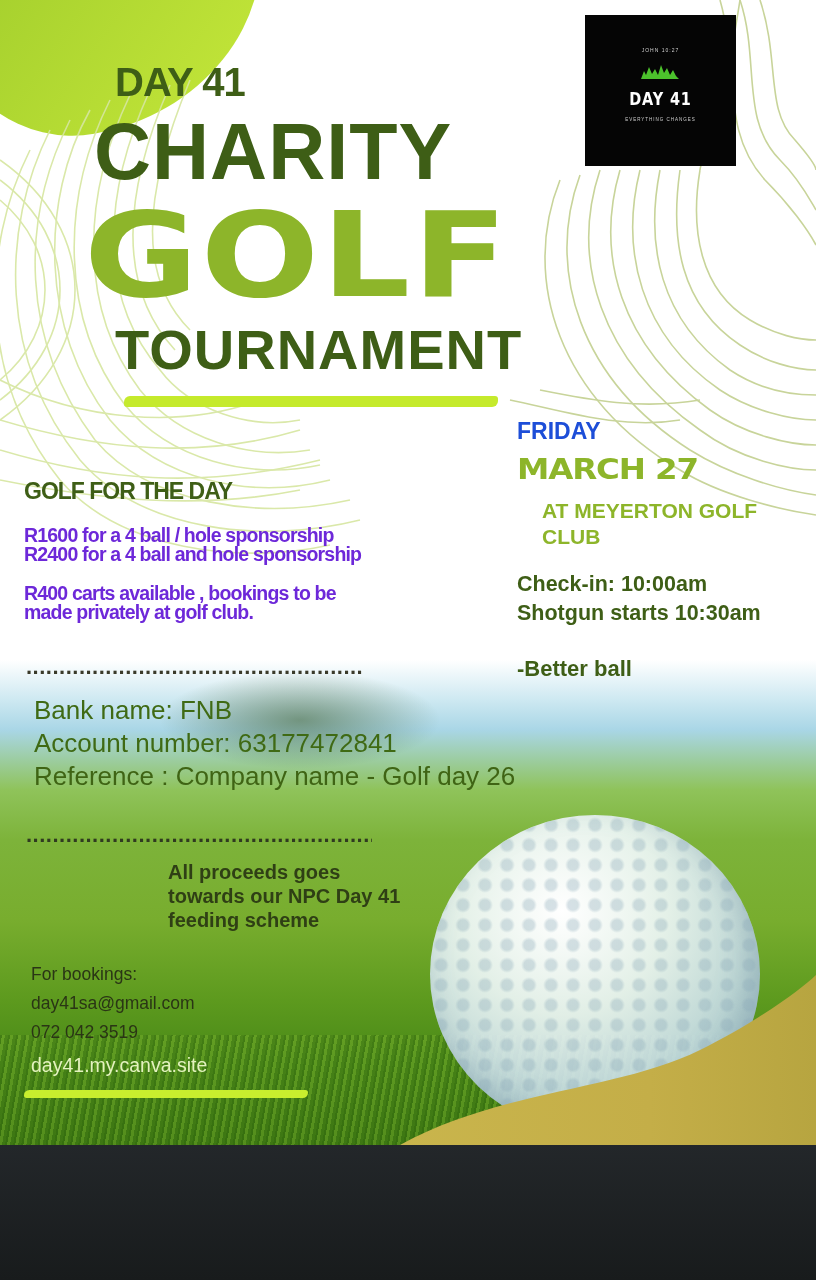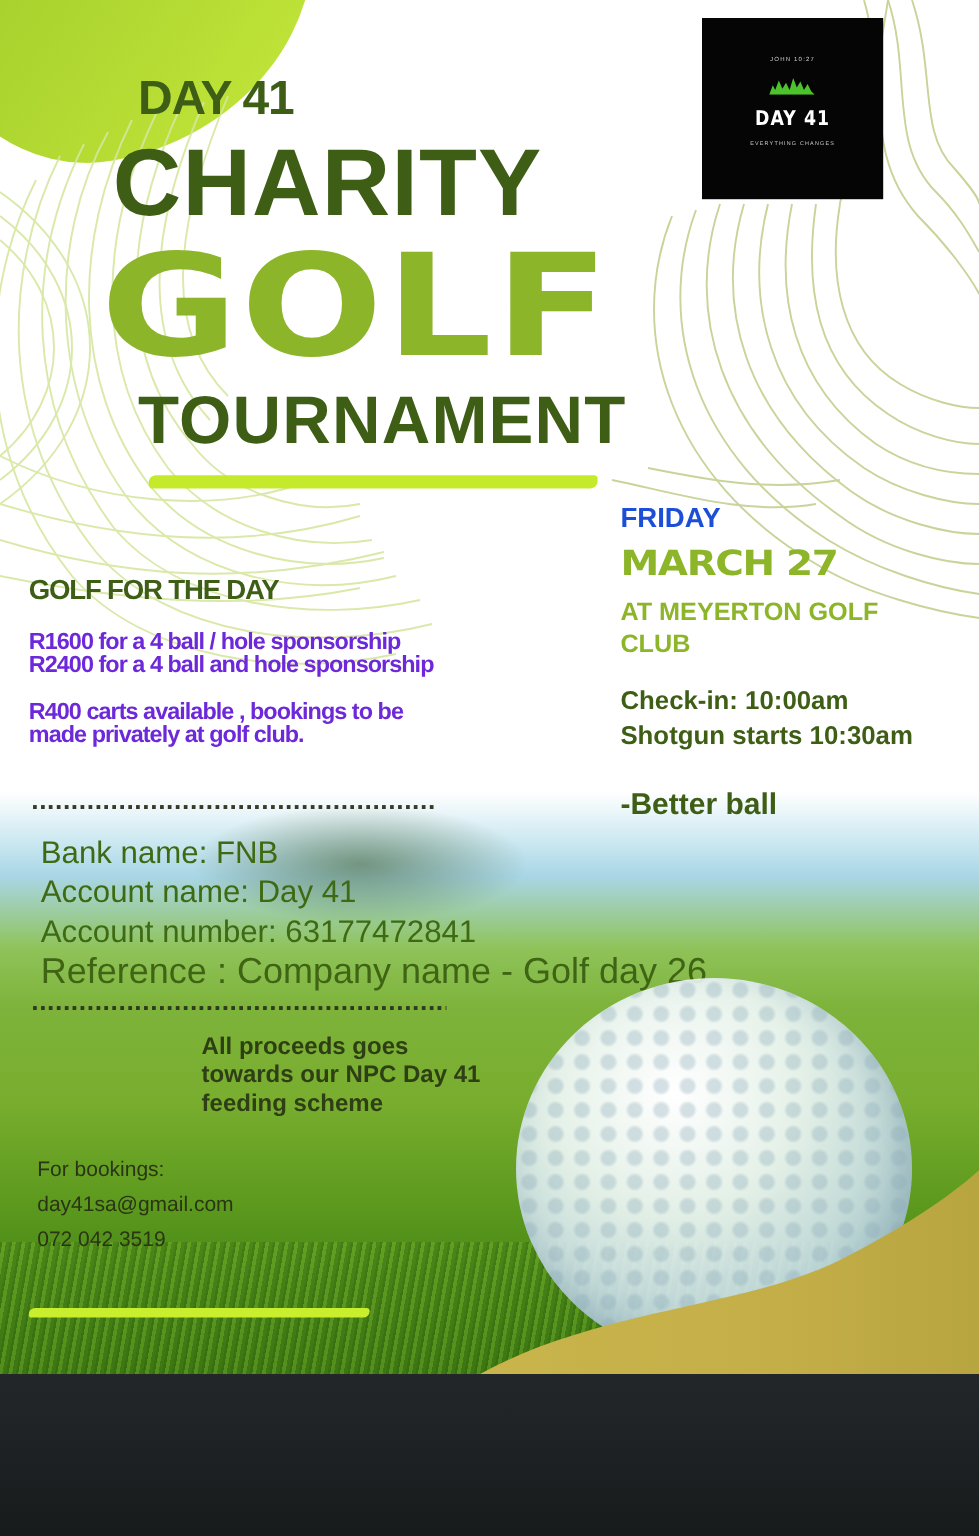--- a/index.html
+++ b/index.html
@@ -30,26 +30,26 @@
 
   .costs-h { position: absolute; left: 24px; top: 478px; font-size: 23px; font-weight: bold; color: #3e5e16; letter-spacing: -1px; }
   .costs { position: absolute; left: 24px; top: 526px; font-size: 19.5px; font-weight: bold; color: #6d28d9; letter-spacing: -0.8px; line-height: 19px; }
   .costs p { margin: 0; }
   .costs .gap { height: 20px; }
   .dots { position: absolute; font-size: 22px; font-weight: bold; color: #3a3a2a; letter-spacing: 0.5px; line-height: 1; overflow: hidden; white-space: nowrap; }
 
   .right { position: absolute; left: 517px; }
   .friday { top: 418px; font-size: 23px; font-weight: bold; color: #1d4ed8; }
   .march { top: 452px; font-family: "DejaVu Sans", sans-serif; font-size: 29px; font-weight: bold; color: #8db52a; transform: scaleX(1.12); transform-origin: left; letter-spacing: -1px; }
-  .venue { top: 498px; font-size: 21px; font-weight: bold; color: #8db52a; line-height: 26px; width: 260px; }
+  .venue { top: 498px; font-size: 21px; font-weight: bold; color: #8db52a; line-height: 26px; width: 260px; margin-left: 25px; }
   .times { top: 570px; font-size: 21.5px; font-weight: bold; color: #3e5e16; line-height: 29px; }
-  .format { top: 656px; font-size: 25px; font-weight: bold; color: #3e5e16; }
+  .format { top: 656px; font-size: 22px; font-weight: bold; color: #3e5e16; }
 
   .bank { position: absolute; left: 34px; top: 694px; font-size: 26px; font-weight: normal; color: #3f6a14; line-height: 33px; }
-  .bank .ref { font-size: 30px; color: #3f6414; }
+  .bank .ref { font-size: 26px; color: #3f6414; }
 
   .proceeds { position: absolute; left: 168px; top: 860px; font-size: 20px; font-weight: bold; color: #2f3f15; line-height: 24px; }
   .bookings { position: absolute; left: 31px; top: 960px; font-size: 17.5px; font-weight: normal; color: #2a3515; line-height: 29px; }
   .bookings .site { color: #e4f2bf; font-size: 19.5px; margin-top: 4px; }
 
   .ball { position: absolute; left: 430px; top: 815px; width: 330px; height: 318px; border-radius: 50%;
     background:
       radial-gradient(circle at 40% 30%, rgba(255,255,255,1) 0%, rgba(240,248,252,0.9) 35%, rgba(190,215,228,0.9) 70%, rgba(150,180,195,1) 100%);
     box-shadow: inset -10px -14px 30px rgba(100,130,150,0.35);
     overflow: hidden; }
@@ -134,36 +134,36 @@
   <div class="right march">MARCH 27</div>
   <div class="right venue">AT MEYERTON GOLF CLUB</div>
   <div class="right times">
     <div>Check-in: 10:00am</div>
     <div>Shotgun starts 10:30am</div>
   </div>
   <div class="right format">-Better ball</div>
 
   <div class="bank">
     <div>Bank name: FNB</div>
-    <div>Account name: Day 41</div>
     <div>Account number:  63177472841</div>
     <div class="ref">Reference : Company name - Golf day 26</div>
   </div>
   <div class="dots" style="left:26px;top:824px;width:346px;color:#2f3a20;">......................................................</div>
 
   <div class="proceeds">
     <div>All proceeds goes</div>
     <div>towards our NPC Day 41</div>
     <div>feeding scheme</div>
   </div>
 
   <div class="bookings">
     <div>For bookings:</div>
     <div>day41sa@gmail.com</div>
     <div>072 042 3519</div>
+    <div class="site">day41.my.canva.site</div>
   </div>
   <div class="brush" style="left:24px;top:1090px;width:284px;height:8px;background:#c8ee2e;"></div>
 
   <div class="ball"></div>
 
   <svg class="gold" width="816" height="1145">
     <defs>
       <linearGradient id="g1" x1="0" y1="0" x2="1" y2="0">
         <stop offset="0" stop-color="#c9b54c"></stop>
         <stop offset="0.6" stop-color="#c4ae48"></stop>

